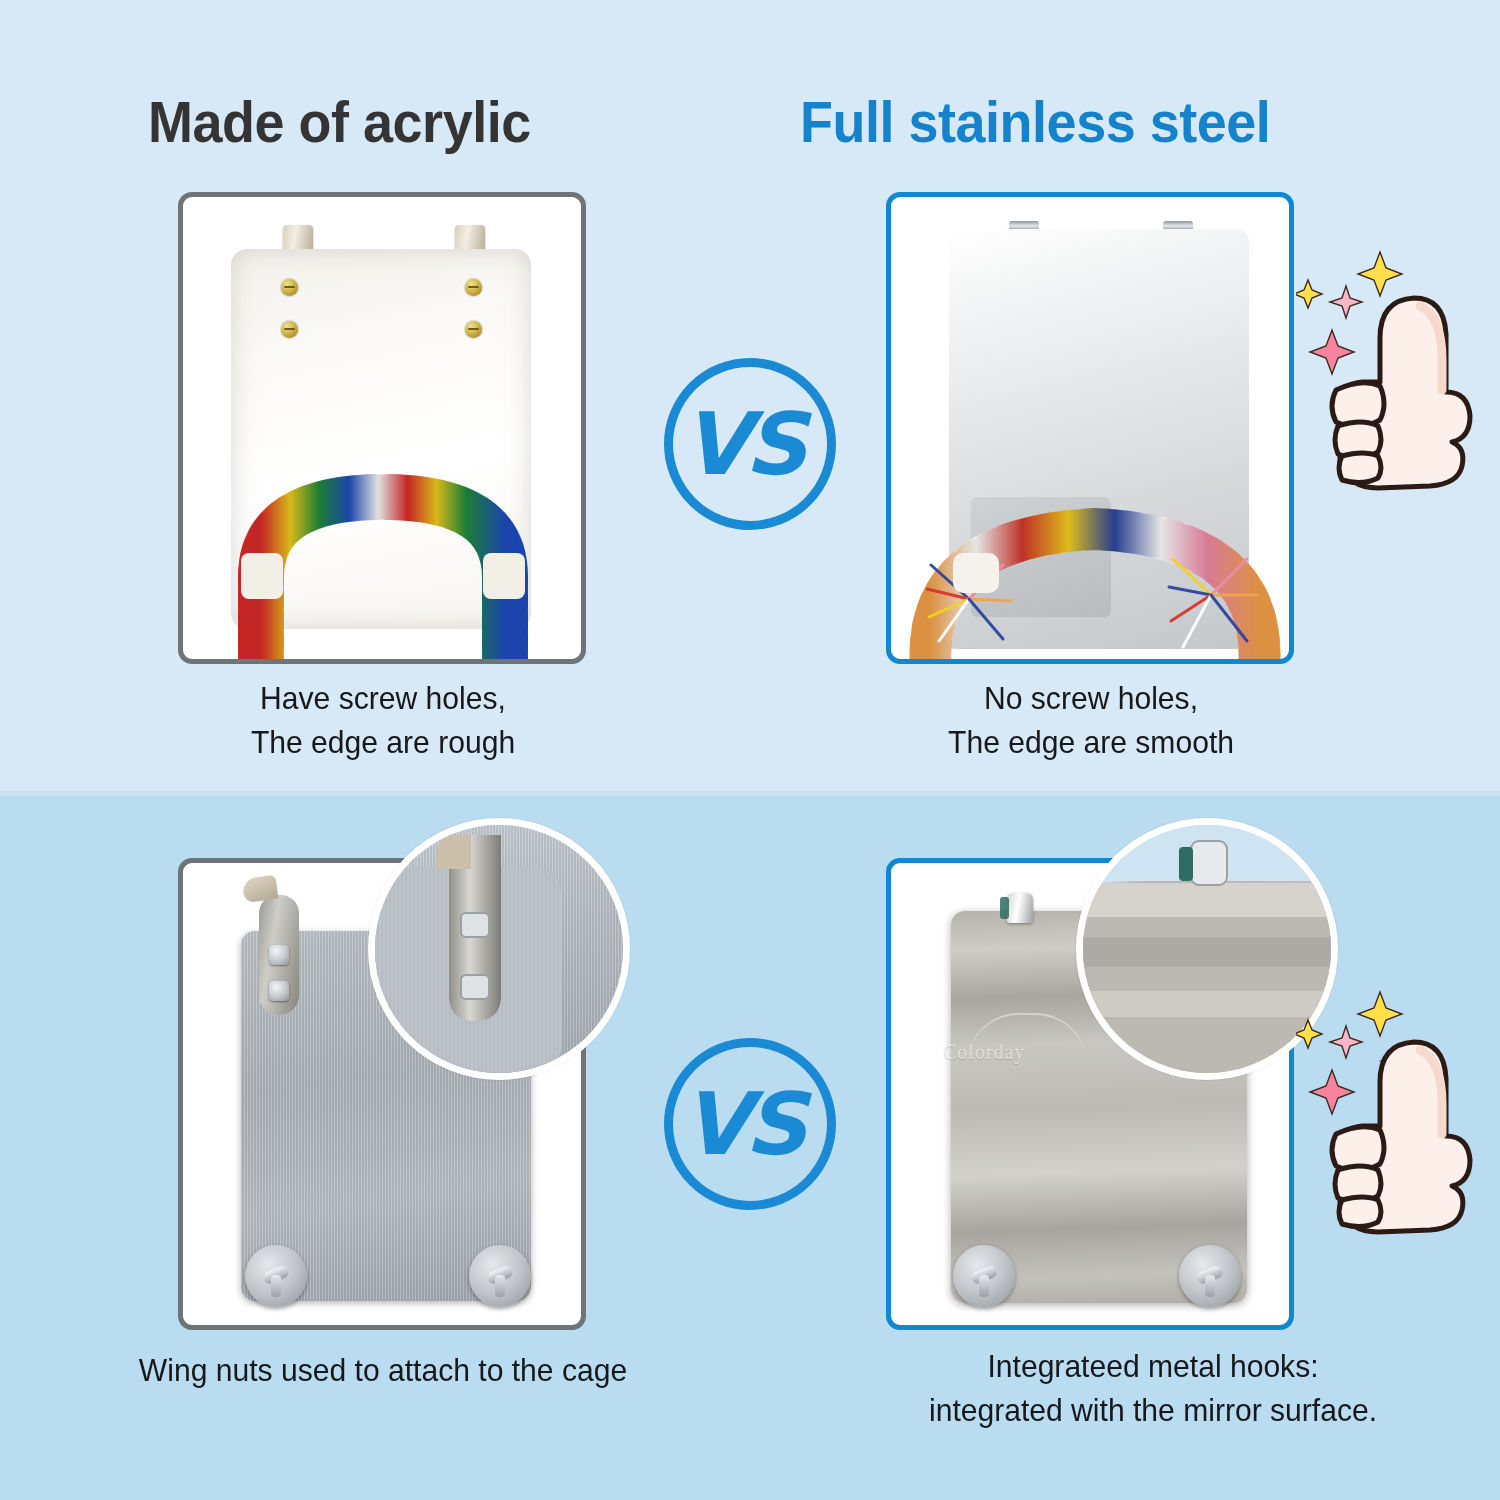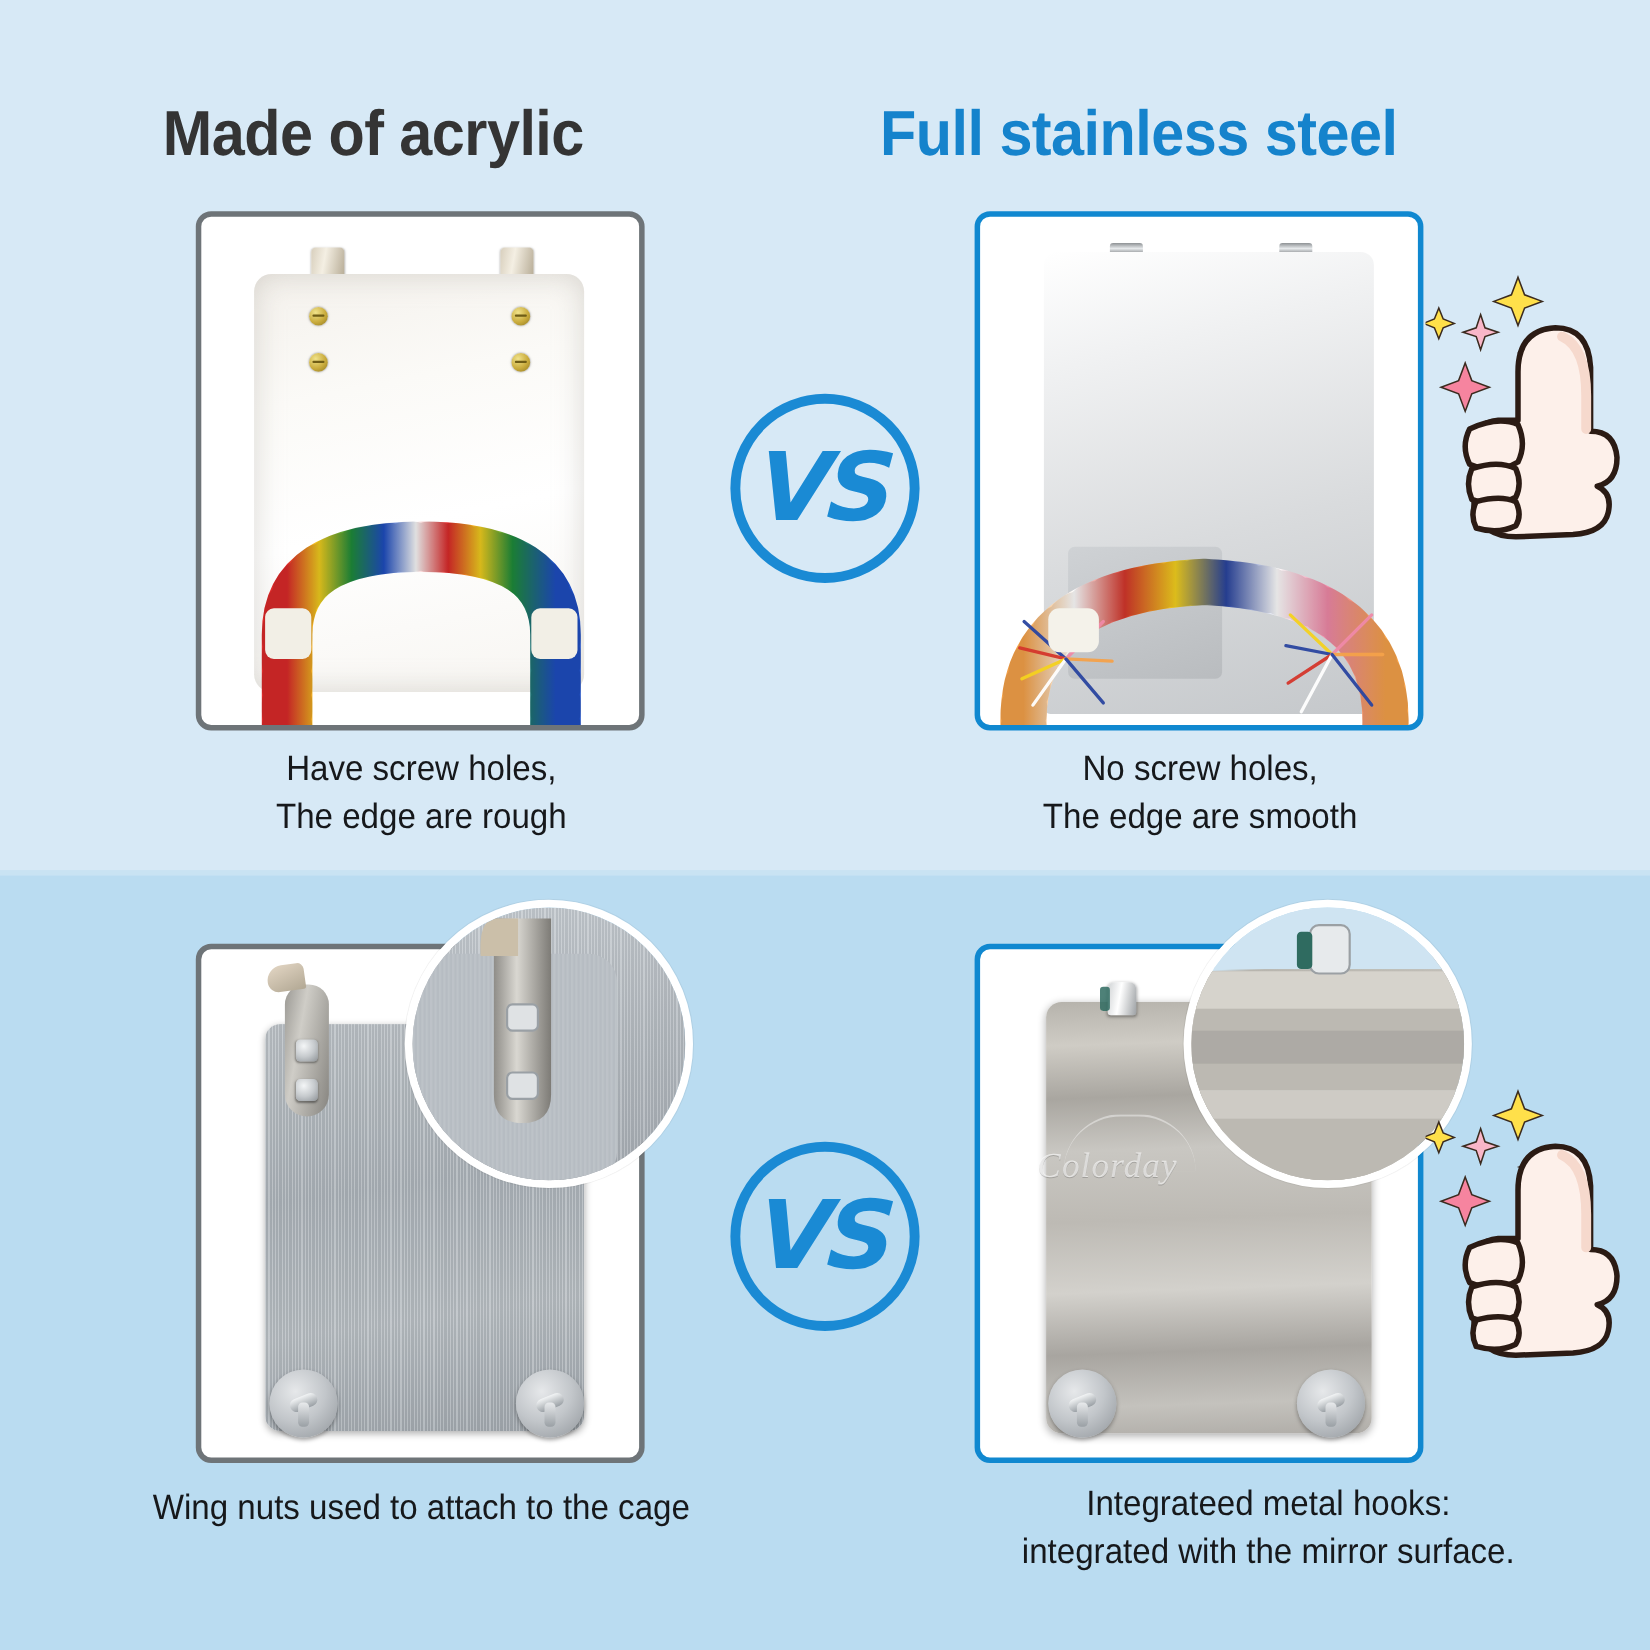--- a/index.html
+++ b/index.html
@@ -118,26 +118,25 @@
     left: 60px; top: 48px; width: 296px; height: 392px;
     border-radius: 14px;
     background:
       linear-gradient(178deg,
         #b6b3ac 0%, #cfccc5 10%, #a9a6a0 22%, #c9c7c2 34%,
         #bdbab4 50%, #d3d1cc 66%, #a8a5a0 80%, #c4c2bd 92%, #b0ada8 100%);
     box-shadow: 0 2px 8px rgba(0,0,0,.33);
   }
   .etch-logo {
     position: absolute; left: 52px; top: 178px;
-    font-size: 32px; color: rgba(255,255,255,.62);
+    font-size: 20px; color: rgba(255,255,255,.62);
     font-family: "Liberation Serif", serif;
     letter-spacing: 1px;
     text-shadow: 0 1px 0 rgba(0,0,0,.18);
     white-space: nowrap;
-    font-style: italic;
   }
   .etch-arc {
     position:absolute; left: 76px; top: 150px; width: 120px; height: 52px;
     border-top: 2px solid rgba(255,255,255,.42);
     border-radius: 60px 60px 0 0;
   }
 
   
   .wing-nut {
     position: absolute; width: 62px; height: 62px; border-radius: 50%;

